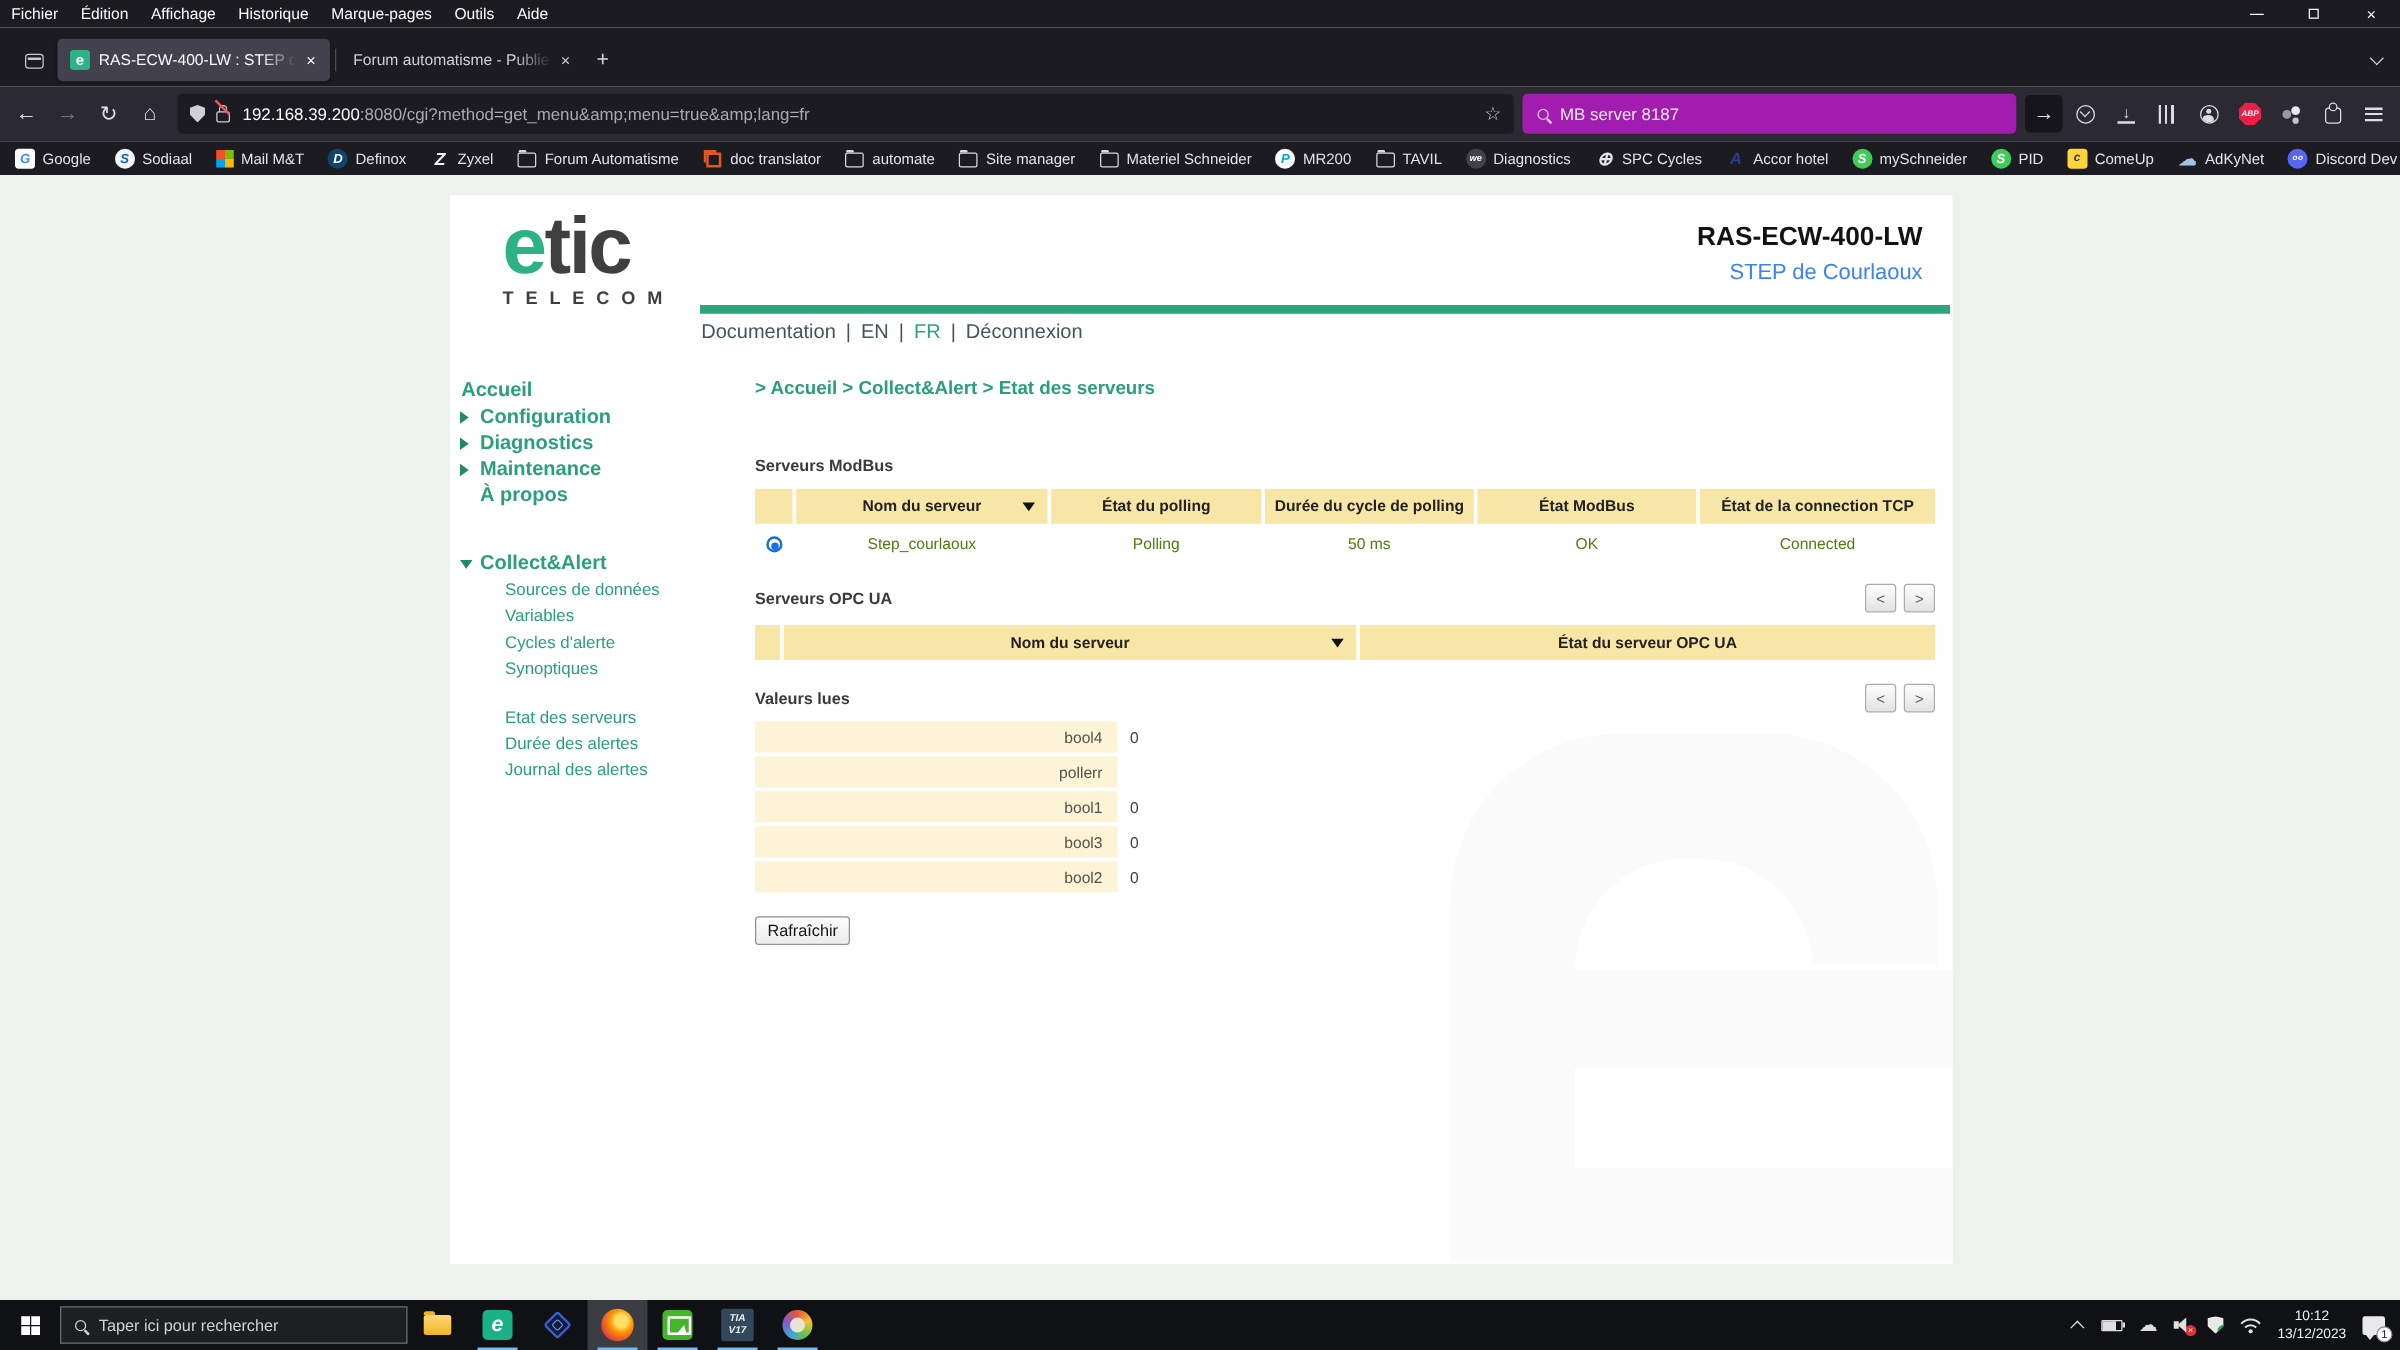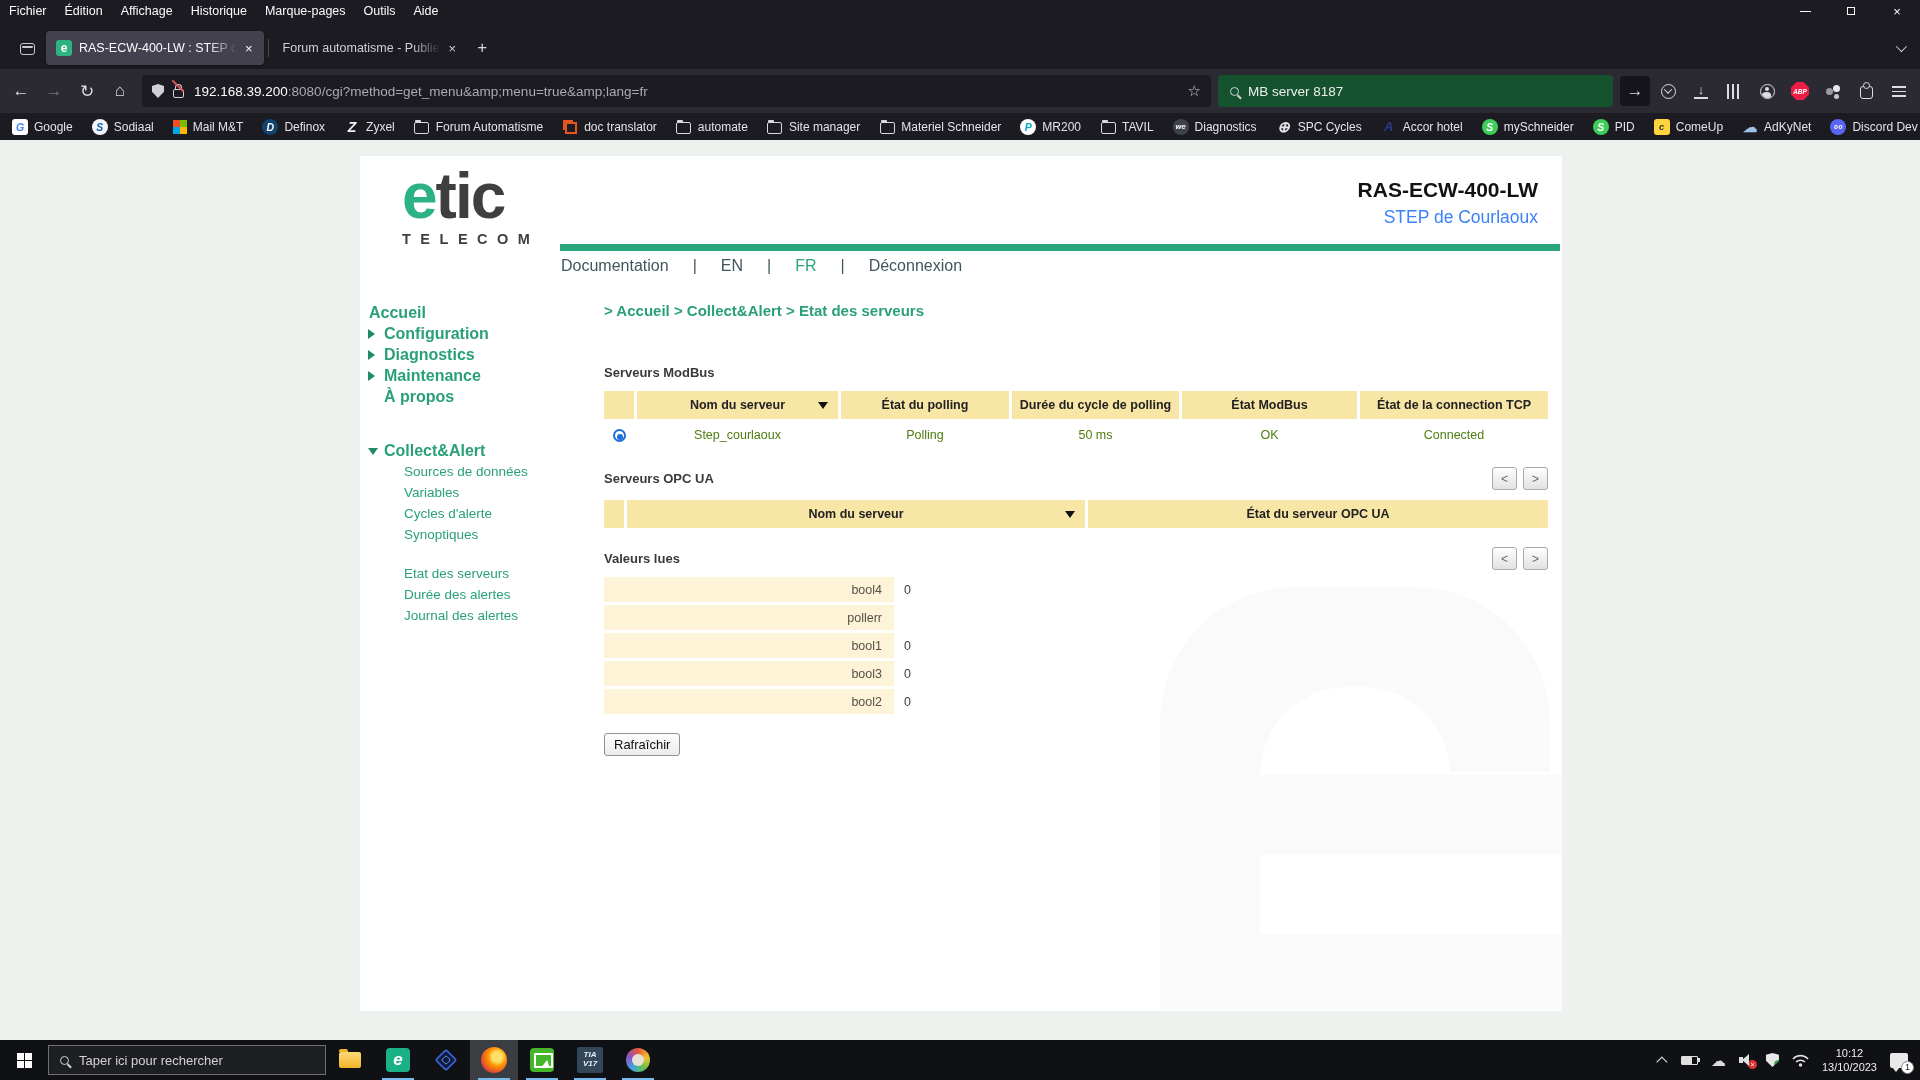--- a/index.html
+++ b/index.html
@@ -36,21 +36,21 @@
   .navbtn{width:30px;height:30px;border-radius:4px;display:flex;align-items:center;justify-content:center;color:#dcdce3;font-size:17px;flex:none;}
   .navbtn.dim{color:#73737e;}
   .urlbar{flex:1 1 auto;height:32px;background:#1c1b22;border-radius:4px;display:flex;align-items:center;padding:0 10px;margin:0 4px;min-width:0;}
   .shield-icon{width:12px;height:14px;background:#cfcfd8;clip-path:polygon(50% 0,100% 15%,100% 55%,50% 100%,0 55%,0 15%);flex:none;margin-right:9px;}
   .lock-icon{width:11px;height:9px;border:1.6px solid #cfcfd8;border-radius:2px;position:relative;flex:none;margin:4px 10px 0 0;}
   .lock-icon::before{content:"";position:absolute;left:1px;top:-6px;width:5px;height:5px;border:1.6px solid #cfcfd8;border-bottom:none;border-radius:4px 4px 0 0;}
   .lock-icon::after{content:"";position:absolute;left:-4px;top:-5px;width:16px;height:2px;background:#e45a5a;transform:rotate(45deg);transform-origin:center;}
   .url-text{font-size:13.5px;color:#a9a9b3;white-space:nowrap;overflow:hidden;}
   .url-host{color:#fbfbfe;}
   .url-star{margin-left:auto;color:#cfcfd8;font-size:15px;padding-left:8px;}
-  .searchbar{flex:none;width:395px;height:32px;background:#14532d;border-radius:4px;display:flex;align-items:center;padding:4px 12px;gap:9px;margin-right:4px;}
+  .searchbar{flex:none;width:395px;height:32px;background:#a21caf;border-radius:4px;display:flex;align-items:center;padding:4px 12px;gap:9px;margin-right:4px;}
   .mag{width:9px;height:9px;border:1.6px solid #cfcfd8;border-radius:50%;position:relative;flex:none;}
   .mag::after{content:"";position:absolute;right:-4px;bottom:-3px;width:5px;height:1.6px;background:#cfcfd8;transform:rotate(45deg);}
   .search-text{font-size:13.5px;color:#ececf0;}
   .pocket-icon{width:15px;height:15px;border:1.6px solid #dcdce3;border-radius:50%;display:flex;align-items:center;justify-content:center;}
   .pocket-icon i{display:block;width:6px;height:6px;border-right:1.6px solid #dcdce3;border-bottom:1.6px solid #dcdce3;transform:rotate(45deg) translate(-1px,-1px);}
   .dl-icon{position:relative;width:14px;height:15px;color:#dcdce3;font-size:13px;text-align:center;line-height:12px;}
   .dl-icon::after{content:"";position:absolute;left:0;right:0;bottom:0;height:1.6px;background:#dcdce3;}
   .lib-icon{width:14px;height:15px;background:linear-gradient(90deg,#dcdce3 0 2px,transparent 2px 5px,#dcdce3 5px 7px,transparent 7px 10px,#dcdce3 10px 12px,transparent 12px);}
   .acct-icon{width:15px;height:15px;border:1.6px solid #dcdce3;border-radius:50%;position:relative;overflow:hidden;}
   .acct-icon::before{content:"";position:absolute;left:4px;top:2px;width:4px;height:4px;border-radius:50%;background:#dcdce3;}
@@ -93,21 +93,21 @@
   .wm .cross{left:100px;top:188px;width:310px;height:80px;}
   .wm .foot{left:100px;top:347px;width:310px;height:75px;}
   .logo{position:absolute;left:42px;top:8px;}
   .logo-text{font-size:64px;font-weight:bold;letter-spacing:-2px;color:#3f3f3f;line-height:1;}
   .logo-text .le{color:#2db383;}
   .logo-sub{margin-top:3px;font-size:14.5px;font-weight:bold;letter-spacing:9.5px;color:#3f3f3f;}
   .device-block{position:absolute;top:22px;right:24px;text-align:right;}
   .device-title{font-size:21px;font-weight:bold;color:#121212;}
   .device-site{font-size:17.5px;color:#3b82f6;margin-top:5px;}
   .greenbar{position:absolute;left:200px;right:2px;top:88px;height:7px;background:#2aa57c;}
-  .topnav{position:absolute;left:201px;top:101px;font-size:16px;color:#40565c;display:flex;gap:24px;}
+  .topnav{position:absolute;left:201px;top:101px;font-size:16px;color:#40565c;display:flex;gap:8px;}
   .topnav .grn{color:#2aa57c;}
   .sidebar{position:absolute;left:8px;top:146px;width:210px;}
   .side-item{height:21px;display:flex;align-items:center;color:#2aa07a;font-size:16px;font-weight:bold;cursor:pointer;}
   .side-item.plain{padding-left:1px;}
   .side-item.sub{padding-left:36px;font-weight:normal;font-size:13.5px;}
   .gap-lg{margin-top:33px;}
   .gap-sm{margin-top:18px;}
   .arr{width:16px;flex:none;display:flex;align-items:center;}
   .arr-r{width:0;height:0;border-left:7px solid #1e8a68;border-top:5px solid transparent;border-bottom:5px solid transparent;}
   .arr-d{width:0;height:0;border-top:7px solid #1e8a68;border-left:5px solid transparent;border-right:5px solid transparent;margin-top:2px;}
@@ -570,21 +570,21 @@
       <span class="tr-shield">
           <span class="chk">✓</span>
         </span>
       <svg width="17" height="14" viewBox="0 0 17 14">
         <path d="M1 6 a10 10 0 0 1 15 0" fill="none" stroke="#dfdfdf" stroke-width="1.6"></path>
         <path d="M4 9 a6.5 6.5 0 0 1 9 0" fill="none" stroke="#dfdfdf" stroke-width="1.6"></path>
         <circle cx="8.5" cy="12" r="1.7" fill="#dfdfdf"></circle>
       </svg>
       <span class="tr-clock">
         <div>10:12</div>
-        <div>13/10/2023</div>
+        <div>13/12/2023</div>
       </span>
       <span class="tr-note">
           <span class="badge">1</span>
         </span>
     </div>
   </div>
 
 </div>
 
 </body></html>

